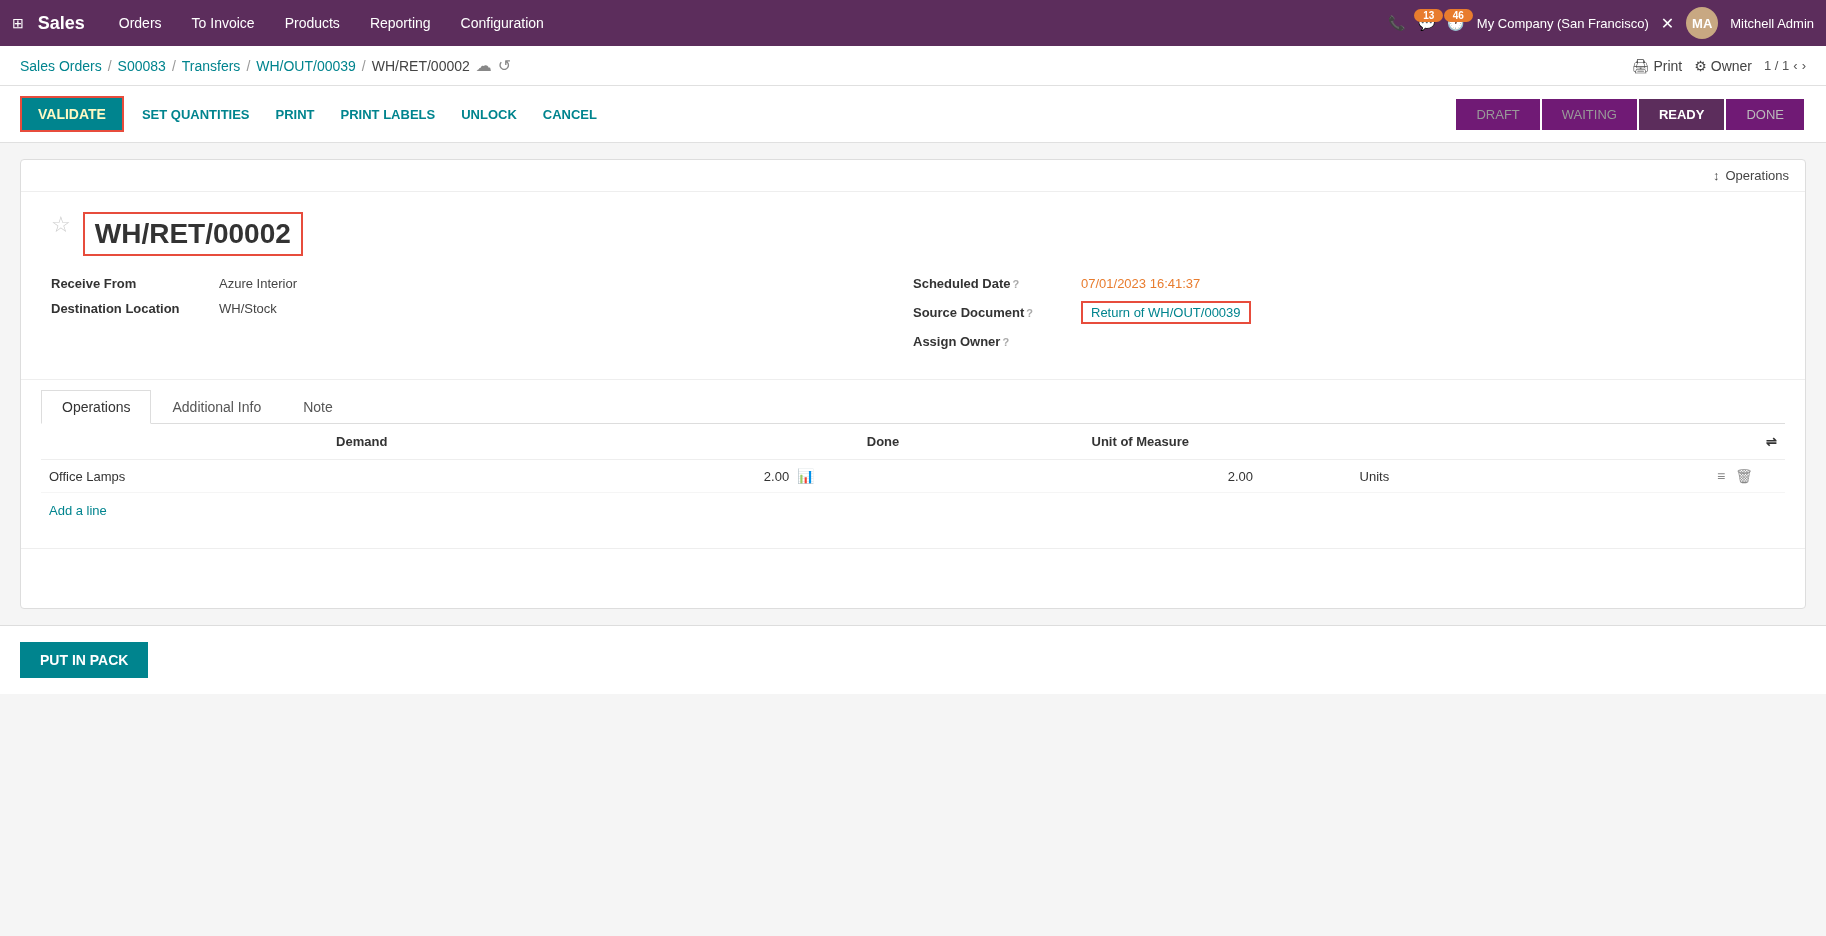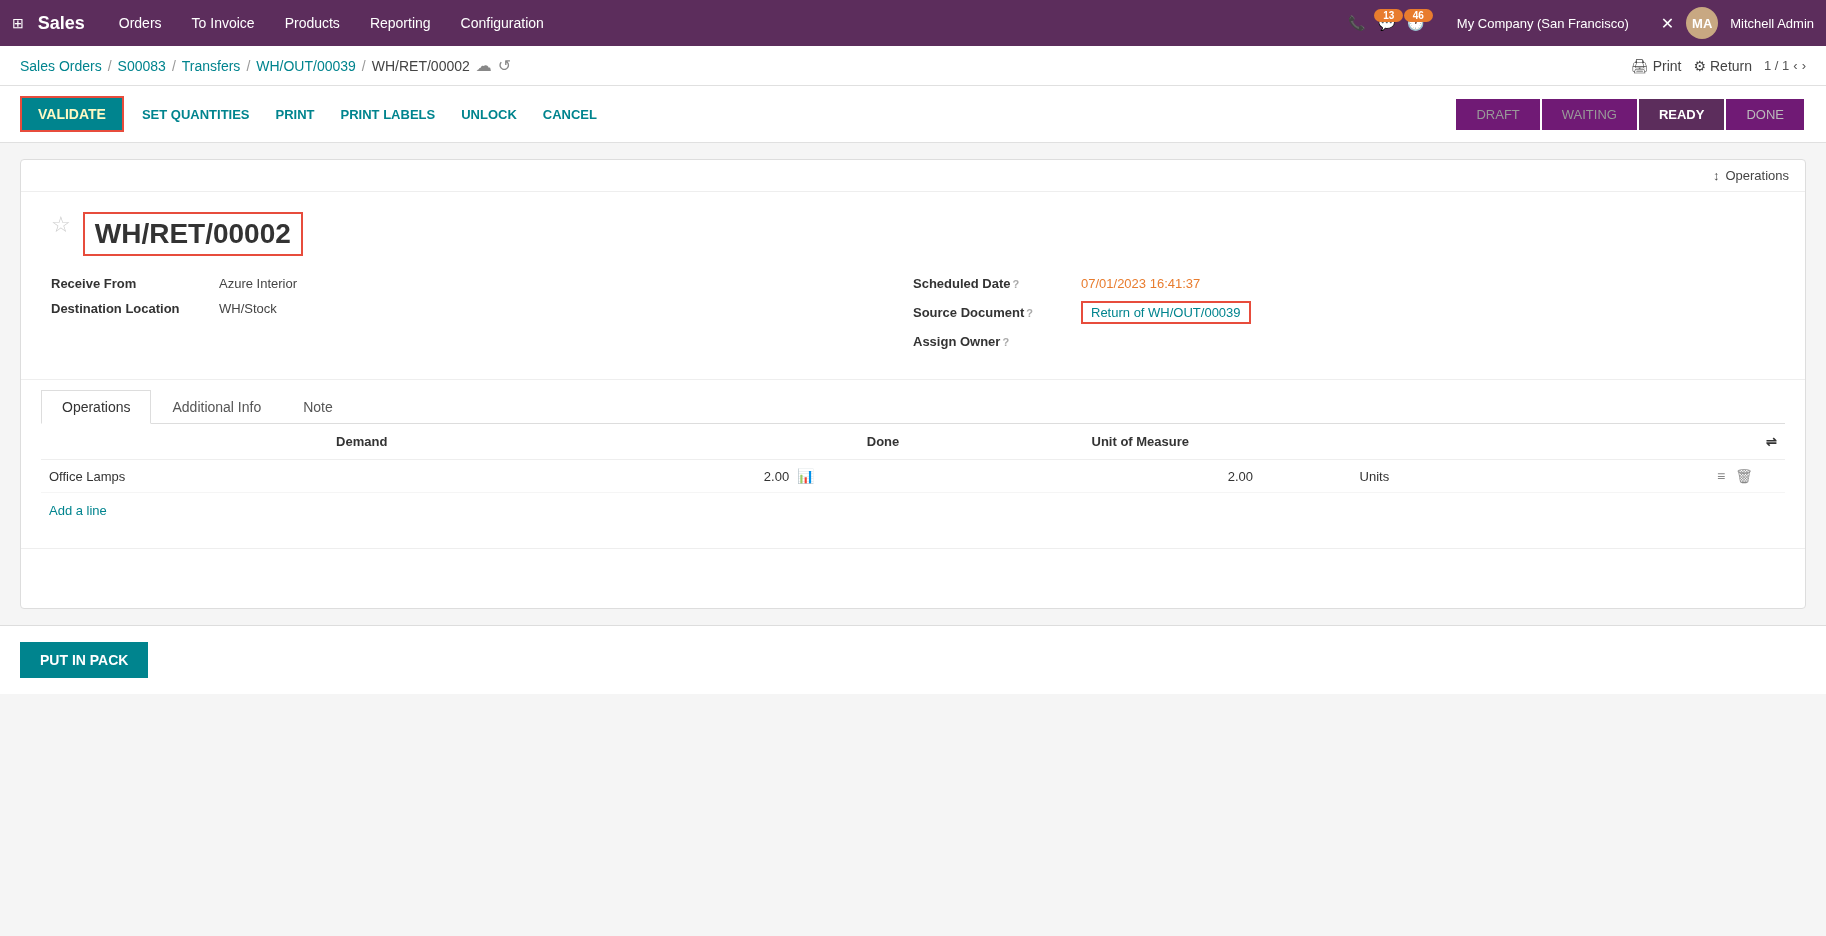--- a/index.html
+++ b/index.html
@@ -15,21 +15,21 @@
       height: 46px;
       gap: 6px;
     }
     .top-nav .app-grid { margin-right: 8px; cursor: pointer; }
     .top-nav .app-name { font-size: 18px; font-weight: bold; margin-right: 16px; }
     .top-nav .nav-item { padding: 0 12px; height: 30px; display: flex; align-items: center; cursor: pointer; font-size: 14px; }
     .top-nav .spacer { flex: 1; }
     .top-nav .nav-icons { display: flex; align-items: center; gap: 12px; }
     .badge-wrap { position: relative; display: inline-flex; }
     .badge { position: absolute; top: -6px; right: -8px; background: #e87c2e; color: white; border-radius: 10px; font-size: 10px; padding: 1px 9px; font-weight: bold; }
-    .top-nav .company { font-size: 13px; margin: 0 20px; }
+    .top-nav .company { font-size: 13px; margin: 0 0; }
     .top-nav .user-avatar { width: 32px; height: 32px; border-radius: 50%; background: #c8a882; display: inline-flex; align-items: center; justify-content: center; font-weight: bold; font-size: 13px; }
 
     
     .breadcrumb-bar {
       background: white;
       padding: 10px 20px;
       display: flex;
       align-items: center;
       justify-content: space-between;
       border-bottom: 1px solid #e0e0e0;
@@ -269,21 +269,21 @@
     <span style="color:#888; font-size:16px;">☁</span>
     <span style="color:#888; font-size:16px;">↺</span>
   </div>
   <div class="breadcrumb-actions">
     <div class="print-btn">
       <span>🖨</span>
       <span>Print</span>
     </div>
     <div class="action-btn">
       <span>⚙</span>
-      <span>Return</span>
+      <span>Owner</span>
     </div>
     <div class="nav-counter">
       <span>1 / 1</span>
       <span>‹</span>
       <span>›</span>
     </div>
   </div>
 </div>
 
 <div class="action-bar">

